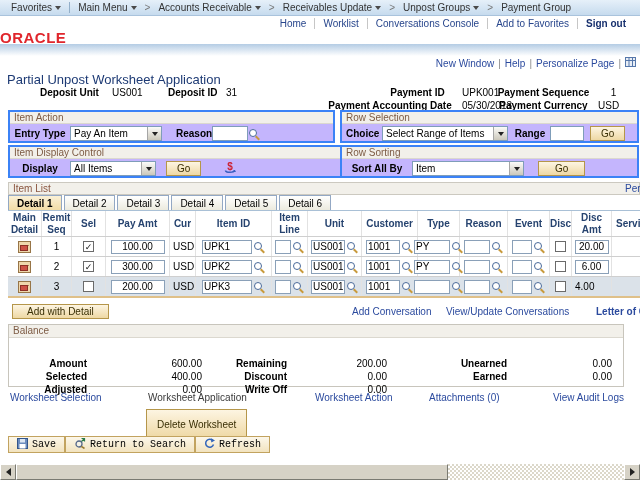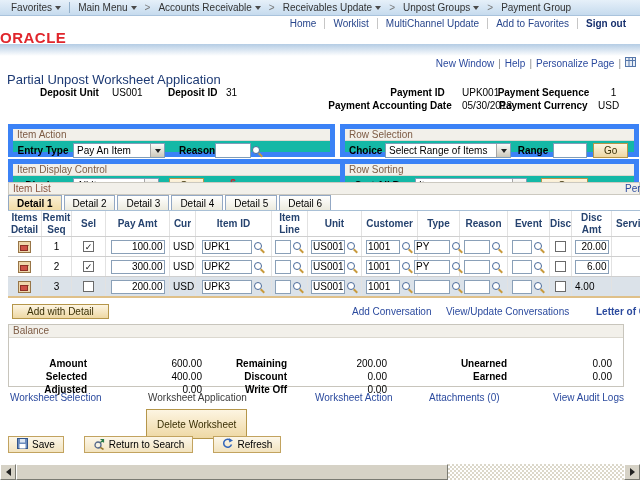--- a/index.html
+++ b/index.html
@@ -35,21 +35,21 @@
   .title { color:#1d3a74; font-size:13px; padding:3px 0 0 7px; height:17px; }
 
   
   .fields { position:relative; height:24px; }
   .fl { position:absolute; font-weight:bold; }
   .fv { position:absolute; }
   .ra { text-align:center; }
 
   
   .boxrow { position:relative; height:34px; }
-  .gbox { position:absolute; border:5px solid #3b82f6; background:#14b8a6; height:33px;margin-top:14px; }
+  .gbox { position:absolute; border:2px solid #3b82f6; background:#c4b5fd; height:33px; }
   .gbox-h { background:#f2f0ea; border-bottom:1px solid #dbd8cf; color:#7d5b44;
             padding:0 4px; height:12px; line-height:12px; }
   .gbox-c { display:flex; align-items:center; padding:2px 4px; height:19px; }
   .lbl { font-weight:bold; }
 
   .sel-ctl { display:inline-flex; align-items:center; border:1px solid #7f9db9;
              background:#fff; height:15px; cursor:pointer; }
   .sel-text { padding:0 3px; white-space:nowrap; overflow:hidden; flex:1; }
   .sel-btn { width:14px; height:13px; flex:0 0 14px; background:linear-gradient(#fbfbf9,#ccc8bb);
              border-left:1px solid #a6a6a6; display:flex; align-items:center; justify-content:center; }
@@ -90,21 +90,21 @@
         height:19px; gap:1px; padding:0 1px; }
   .td.left { justify-content:flex-start; padding-left:3px; }
   .c0{width:34px} .c1{width:30px} .c2{width:34px} .c3{width:64px} .c4{width:26px}
   .c5{width:76px} .c6{width:36px} .c7{width:54px} .c8{width:56px} .c9{width:42px}
   .c10{width:48px} .c11{width:42px} .c12{width:22px} .c13{width:40px} .c14{width:90px}
   .th.c14 { justify-content:flex-start; padding-left:4px; text-align:left; }
 
   .cb { width:11px; height:11px; border:1px solid #6a6a6a; background:#fff; font-size:9px;
         line-height:10px; text-align:center; color:#111; cursor:pointer; }
   .inp { border:1px solid #8aa0b8; height:14px; font-size:10px; padding:0 1px; font-family:inherit; }
-  .num { text-align:right; }
+  .num { text-align:center; }
   .w54{width:54px} .w50{width:50px} .w16{width:16px} .w34{width:34px} .w22{width:36px}
   .w26{width:26px} .w20{width:20px}
 
   .vd { width:13px; height:12px; background:#efd7ad; border:1px solid #977547; position:relative; cursor:pointer; }
   .vd::before { content:""; position:absolute; left:1px; top:3px; right:1px; height:1px; background:#a88c5e; }
   .vd::after { content:""; position:absolute; left:1px; bottom:1px; width:6px; height:4px;
                background:#cc5146; border:1px solid #8d2f26; }
 
   
   .actrow { position:relative; height:20px; margin-top:4px; }
@@ -118,21 +118,21 @@
   .bc { text-align:right;margin-top:29px; }
   .b0{width:70px; font-weight:bold} .b1{width:115px} .b2{width:85px; font-weight:bold}
   .b3{width:100px} .b4{width:120px; font-weight:bold} .b5{width:105px}
 
   .flinks { position:relative; height:14px; margin-top:5px; }
   .flinks .cur { color:#3a3a3a; cursor:default; }
 
   .delrow { height:17px; margin-top:3px; }
   .delrow .btn { margin-left:146px; }
 
-  .toolbar { margin:10px 0 0 8px; display:flex; gap:20px; }
+  .toolbar { margin:10px 0 0 8px; display:flex; gap:0;font-family:Liberation Mono, monospace; }
   .tbtn { display:inline-flex; align-items:center; gap:4px; background:linear-gradient(#fcf7ea,#f2e3bf);
           border:1px solid #c2a35f; height:17px; padding:0 8px; font-size:10px; cursor:pointer;
           font-family:inherit; }
 
   
   .hscroll { position:absolute; left:0; bottom:0; width:640px; height:16px; display:flex; }
   .sb-btn { width:16px; height:16px; flex:0 0 16px; background:#d6d2c6;
             border:1px solid; border-color:#fff #7a7a72 #7a7a72 #fff;
             display:flex; align-items:center; justify-content:center; cursor:pointer; }
   .arr-l { width:0; height:0; border:4px solid transparent; border-right:5px solid #222; margin-left:-4px; }
@@ -174,21 +174,21 @@
     </span>
   <span class="crumb-gt">&gt;</span>
   <span class="crumb-menu">
       <span>Payment Group</span>
     </span>
 </div>
 
 <div class="utilrow">
   <span class="util-link">Home</span>
   <span class="util-link">Worklist</span>
-  <span class="util-link">MultiChannel Update</span>
+  <span class="util-link">Conversations Console</span>
   <span class="util-link">Add to Favorites</span>
   <span class="util-link">Sign out</span>
 </div>
 
 <div class="logorow">
   <span class="logo">ORACLE</span>
 </div>
 <div class="bluestripe"></div>
 
 <div class="pagelinks">
@@ -298,21 +298,21 @@
   <span class="tab active">Detail 1</span>
   <span class="tab">Detail 2</span>
   <span class="tab">Detail 3</span>
   <span class="tab">Detail 4</span>
   <span class="tab">Detail 5</span>
   <span class="tab">Detail 6</span>
 </div>
 
 <div class="grid">
   <div class="grow">
-    <div class="th c0">Items Detail</div>
+    <div class="th c0">Main Detail</div>
     <div class="th c1">Remit Seq</div>
     <div class="th c2">Sel</div>
     <div class="th c3">Pay Amt</div>
     <div class="th c4">Cur</div>
     <div class="th c5">Item ID</div>
     <div class="th c6">Item Line</div>
     <div class="th c7">Unit</div>
     <div class="th c8">Customer</div>
     <div class="th c9">Type</div>
     <div class="th c10">Reason</div>

